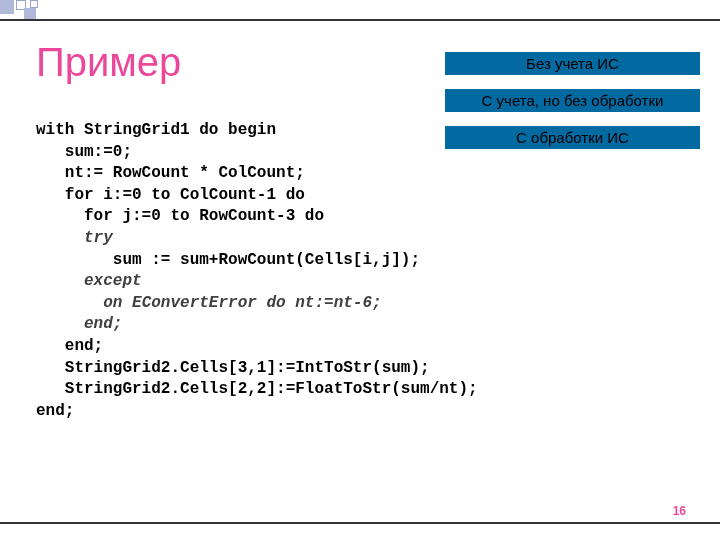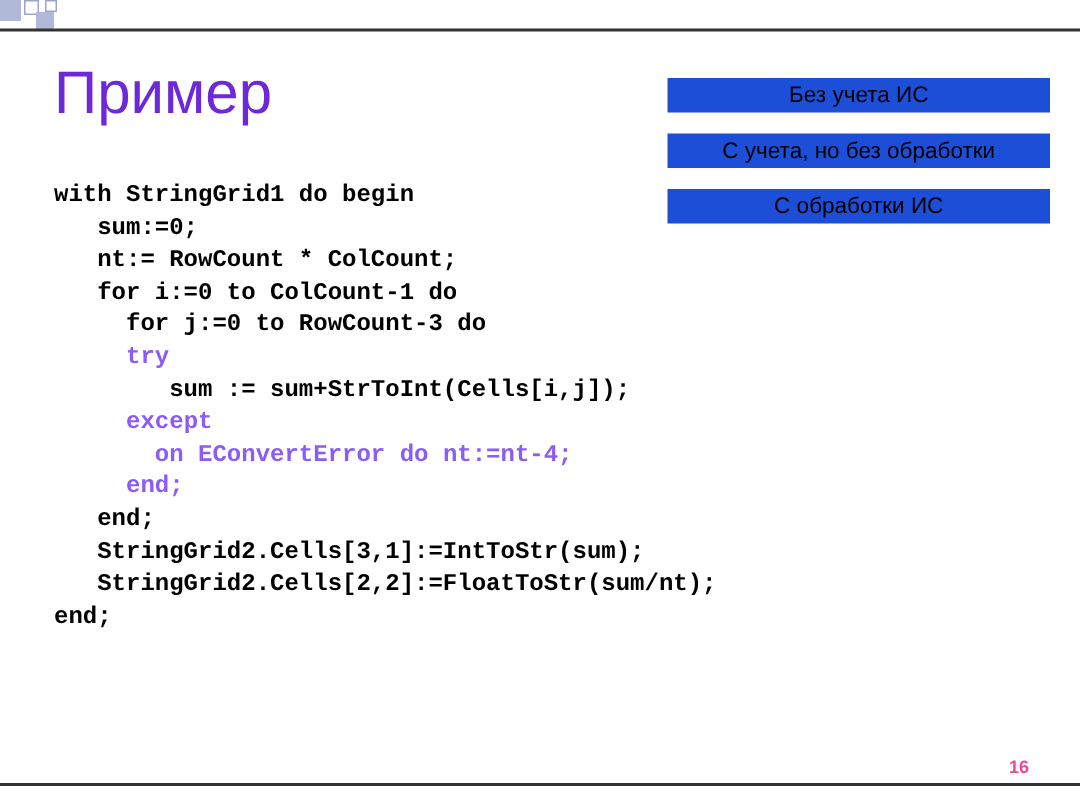--- a/index.html
+++ b/index.html
@@ -33,50 +33,50 @@
     left: 0;
     width: 720px;
     height: 2px;
     background: #333;
   }
   .title {
     position: absolute;
     top: 40px;
     left: 36px;
     font-size: 40px;
-    color: #6d28d9;
+    color: #ec4899;
     font-weight: normal;
   }
   .badges {
     position: absolute;
     top: 52px;
     right: 20px;
     width: 255px;
   }
   .badge {
-    background: #1d4ed8;
+    background: #0369a1;
     color: #000;
     font-size: 15px;
     text-align: center;
     padding: 3px 6px;
     margin-bottom: 14px;
     width: 100%;
   }
   .code {
     position: absolute;
     top: 120px;
     left: 36px;
     font-family: "Courier New", monospace;
     font-size: 16px;
     line-height: 1.35;
     font-weight: bold;
     color: #000;
     white-space: pre;
   }
-  .kw { color: #8b5cf6; }
+  .kw { color: #404040; font-style: italic; }
   .pagenum {
     position: absolute;
     bottom: 22px;
     right: 34px;
     font-size: 12px;
     font-weight: bold;
     color: #ec4899;
   }
   .botline {
     position: absolute;
@@ -105,23 +105,23 @@
   <div class="badge">С учета, но без обработки</div>
   <div class="badge">С обработки ИС</div>
 </div>
 
 <div class="code"><span>with StringGrid1 do begin</span>
 <span>   sum:=0;</span>
 <span>   nt:= RowCount * ColCount;</span>
 <span>   for i:=0 to ColCount-1 do</span>
 <span>     for j:=0 to RowCount-3 do</span>
 <span>     </span><span class="kw">try</span>
-<span>        sum := sum+StrToInt(Cells[i,j]);</span>
+<span>        sum := sum+RowCount(Cells[i,j]);</span>
 <span>     </span><span class="kw">except</span>
-<span>       </span><span class="kw">on EConvertError do nt:=nt-4;</span>
+<span>       </span><span class="kw">on EConvertError do nt:=nt-6;</span>
 <span>     </span><span class="kw">end;</span>
 <span>   end;</span>
 <span>   StringGrid2.Cells[3,1]:=IntToStr(sum);</span>
 <span>   StringGrid2.Cells[2,2]:=FloatToStr(sum/nt);</span>
 <span>end;</span></div>
 
 <div class="pagenum">16</div>
 <div class="botline"></div>
 
 </body></html>

